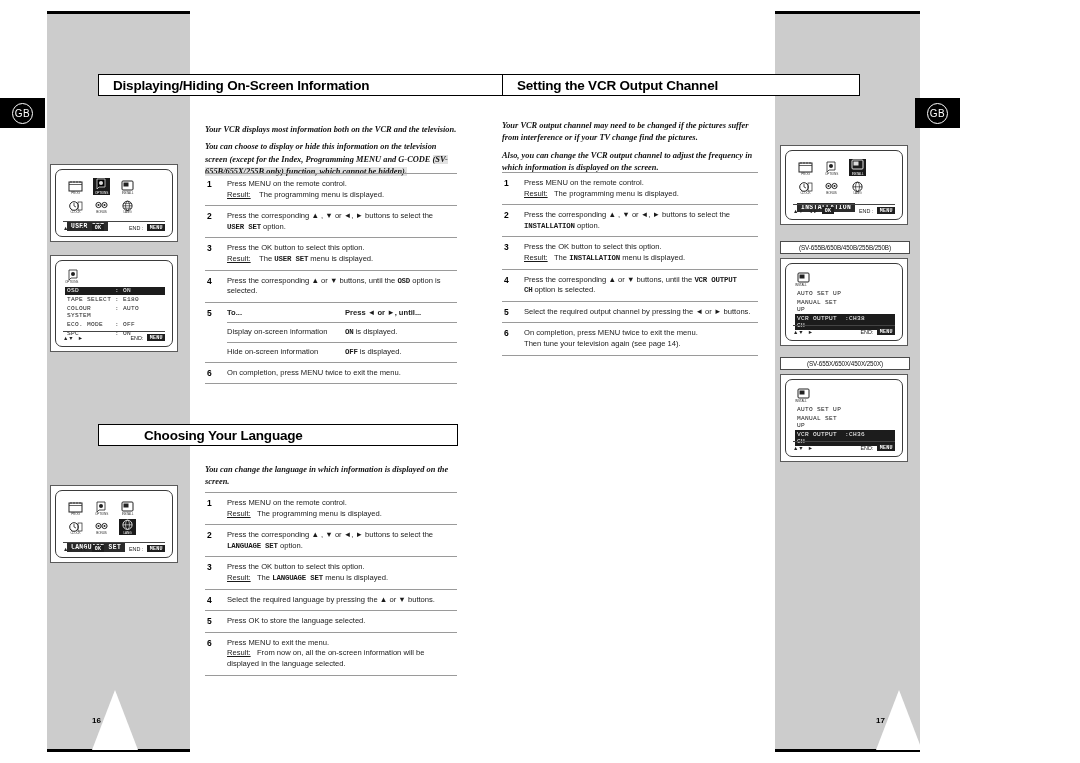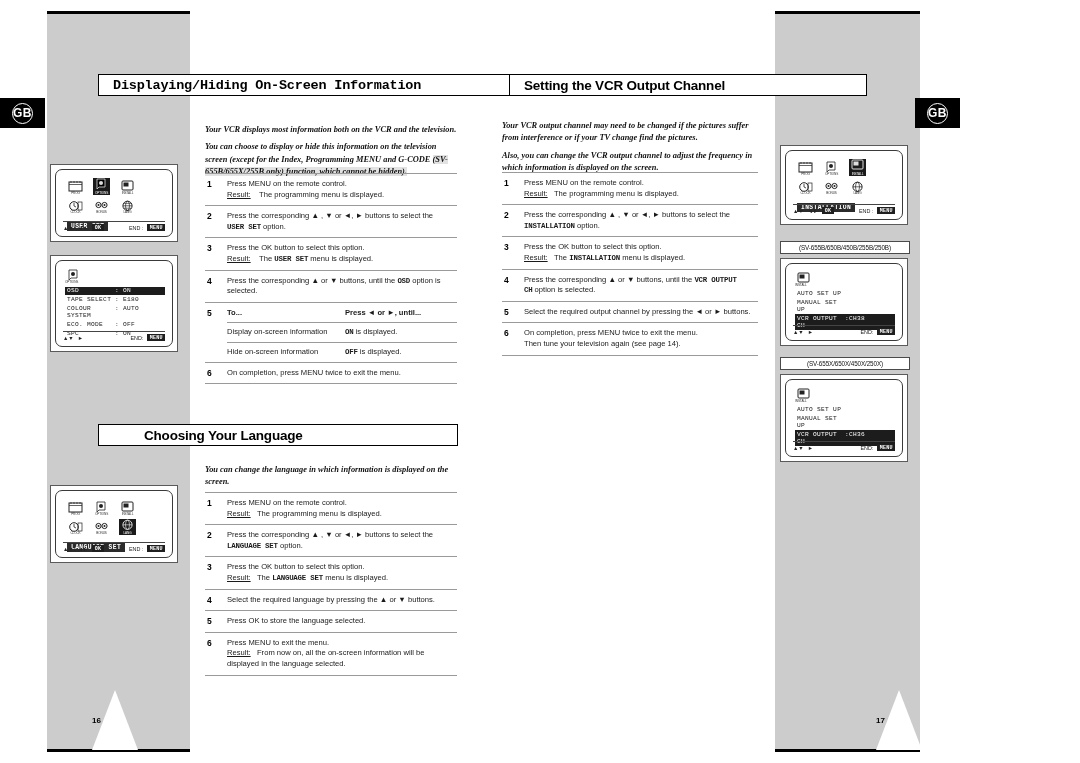--- a/index.html
+++ b/index.html
@@ -17,21 +17,21 @@
   .gray-col{position:absolute;top:14px;height:735px;background:#cccccc;}
   .gray-left{left:47px;width:143px;}
 
   .gb-tab{
     position:absolute;width:45px;height:30px;background:#000000;
     display:flex;align-items:center;justify-content:center;
   }
   .gb-circle{
     width:19px;height:19px;border-radius:50%;
     border:1.3px solid #ffffff;color:#ffffff;
-    font-size:12px;font-weight:bold;letter-spacing:.5px;
+    font-size:10px;font-weight:normal;letter-spacing:.5px;
     display:flex;align-items:center;justify-content:center;
     font-family:"Liberation Sans", sans-serif;
   }
 
   
   .sec-title{
     position:absolute;border:1px solid #000;background:#ffffff;
     height:22px;display:flex;align-items:center;
     padding-left:14px;box-sizing:border-box;
     font-size:13.5px;font-weight:bold;color:#000;letter-spacing:-.2px;
@@ -148,21 +148,21 @@
 <div class="blackbar" style="left:775px;top:11px;width:145px;"></div>
 <div class="blackbar" style="left:775px;top:749px;width:145px;"></div>
 
 <div class="gb-tab" style="left:0px;top:98px;">
   <div class="gb-circle">GB</div>
 </div>
 <div class="gb-tab" style="left:915px;top:98px;">
   <div class="gb-circle">GB</div>
 </div>
 
-<div class="sec-title" style="left:98px;top:74px;width:436px;font-family:Liberation Mono, monospace;">Displaying/Hiding On-Screen Information</div>
+<div class="sec-title" style="left:98px;top:74px;width:436px;">Displaying/Hiding On-Screen Information</div>
 
 <div class="intro" style="left:205px;top:124px;width:252px;">
   <p>Your VCR displays most information both on the VCR and the television.</p>
   <p><span>You can choose to display or hide this information on the television screen (except for the Index, Programming MENU and G-CODE</span>
      <span class="shade">(SV-655B/655X/255B only) function, which cannot be hidden).</span></p>
 </div>
 
 <div class="steps" style="left:205px;top:173px;width:252px;">
 
   <div class="step">
@@ -488,21 +488,21 @@
         <span class="key-box">OK</span>
       </div>
       <div class="foot-left">
         <span>END :</span>
         <span class="key-box">MENU</span>
       </div>
     </div>
   </div>
 </div>
 
-<div class="sec-title" style="left:502px;top:74px;width:358px;margin-left:7px;">Setting the VCR Output Channel</div>
+<div class="sec-title" style="left:502px;top:74px;width:358px;">Setting the VCR Output Channel</div>
 
 <div class="intro" style="left:502px;top:120px;width:256px;">
   <p>Your VCR output channel may need to be changed if the pictures suffer from interference or if your TV change find the pictures.</p>
   <p>Also, you can change the VCR output channel to adjust the frequency in which information is displayed on the screen.</p>
 </div>
 
 <div class="steps" style="left:502px;top:172px;width:256px;">
   <div class="step">
     <div class="num">1</div>
     <div class="body">

